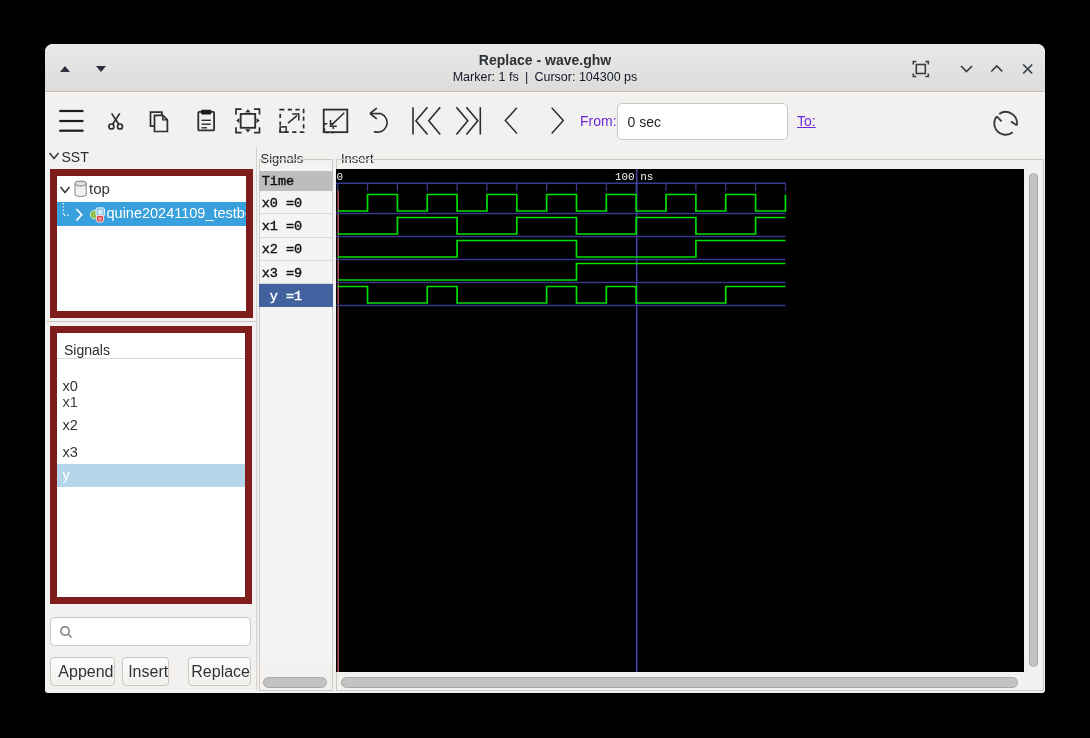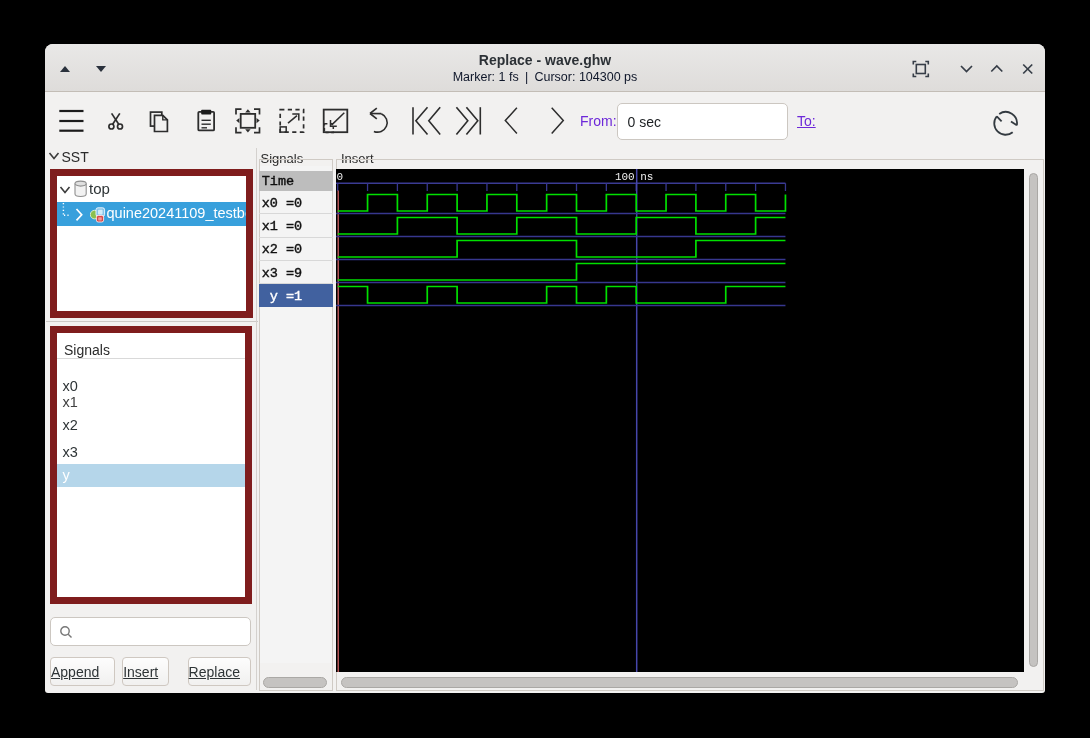--- a/index.html
+++ b/index.html
@@ -17,22 +17,22 @@
   font-size:12.5px; color:#0f172a; }
 .tri-up { position:absolute; width:0; height:0; border-left:5.5px solid transparent;
   border-right:5.5px solid transparent; border-bottom:6.5px solid #2a313c; }
 .tri-down { position:absolute; width:0; height:0; border-left:5.5px solid transparent;
   border-right:5.5px solid transparent; border-top:6.5px solid #2a313c; }
 .entry { position:absolute; background:#fff; border:1px solid #ccc7c1; border-radius:5px;
   font-size:14px; color:#1c1f22; }
 .lbl { position:absolute; font-size:14px; color:#6d28d9; }
 .panelbox { position:absolute; background:#fff; border:7px solid #7f1d1d; }
 .btn { position:absolute; height:29.5px; background:linear-gradient(#fdfdfd,#f1f0ef);
-  border:1px solid #cfc8c1; border-radius:4px; font-size:14px; color:#2e3436;
-  text-align:left; line-height:28px;text-decoration:underline; }
+  border:1px solid #cfc8c1; border-radius:4px; font-size:16px; color:#2e3436;
+  text-align:right; line-height:28px; }
 .frame { position:absolute; border:1px solid #cfcac4; }
 .framelbl { position:absolute; font-size:13px; color:#2b2b2b; background:#f2f1f0; padding:0 2px; }
 </style>
 </head>
 <body>
 <div id="win">
   <div id="titlebar"></div>
   <div class="tri-up" style="left:15px; top:22px;"></div>
   <div class="tri-down" style="left:51px; top:22px;"></div>
   <div id="title">Replace - wave.ghw</div>

